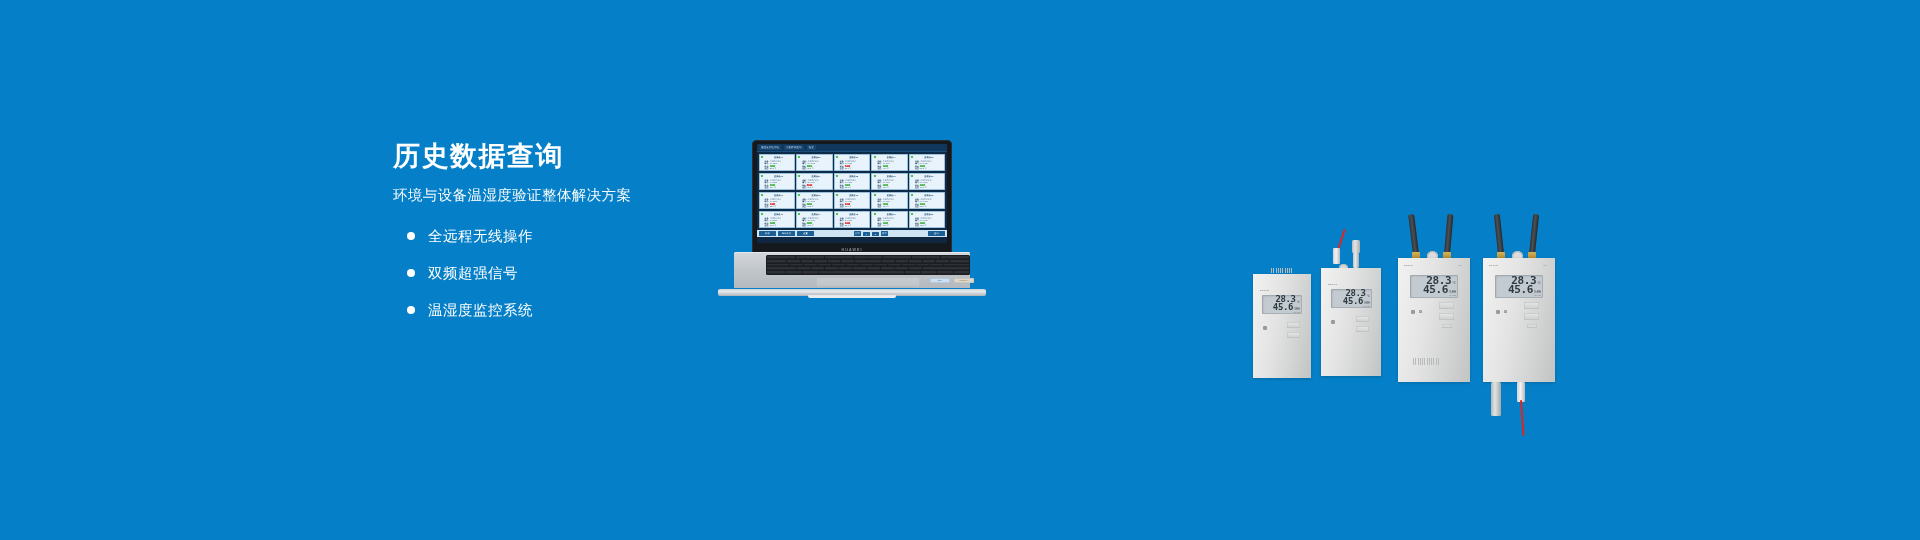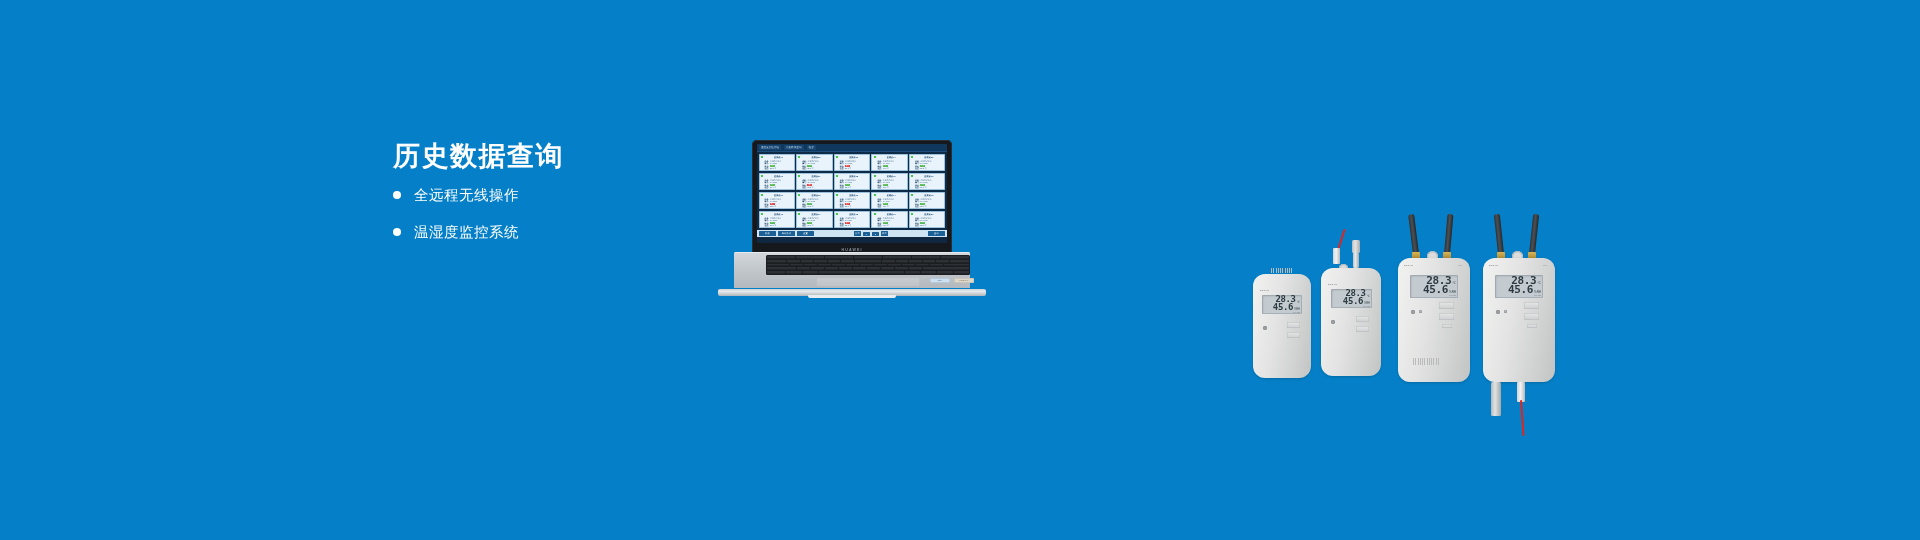--- a/index.html
+++ b/index.html
@@ -16,21 +16,21 @@
   .textblock{position:absolute;left:393px;top:142px;width:340px;}
   .title{
     font-size:27px;font-weight:bold;color:#ffffff;
     letter-spacing:1.5px;line-height:1.1;margin:0 0 14px 0;
     white-space:nowrap;
   }
   .subtitle{
     font-size:14.5px;color:#ffffff;opacity:.97;
     letter-spacing:.4px;margin:0 0 22px 0;white-space:nowrap;font-weight:400;
   }
-  .bullets{list-style:none;margin:0;padding:0;}
+  .bullets{list-style:none;margin:14px;padding:0;}
   .bullets li{
     display:flex;align-items:center;
     font-size:14.5px;color:#ffffff;letter-spacing:.5px;
     margin-bottom:18px;white-space:nowrap;
   }
   .bullets li:last-child{margin-bottom:0;}
   .dot{
     width:8px;height:8px;border-radius:50%;
     background:#ffffff;margin-right:13px;flex:none;
   }
@@ -149,21 +149,21 @@
   }
   .foot{
     position:absolute;left:90px;bottom:2px;width:88px;height:3px;
     background:#e9ecef;border-radius:0 0 2px 2px;
   }
 
   
   .device{position:absolute;}
   .body{
     background:linear-gradient(100deg,#f2f2f1 0%,#e2e3e2 42%,#d2d3d3 72%,#c2c4c4 100%);
-    border-radius:12px;position:absolute;left:0;
+    border-radius:0;position:absolute;left:0;
     box-shadow:0 1px 3px rgba(0,0,0,.18);
   }
   .lcd{
     position:absolute;background:#c3cbd0;border-radius:1.5px;
     box-shadow:inset 0 0 0 .8px #9fa8ae, inset 1px 1px 2px rgba(0,0,0,.18);
     overflow:hidden;
   }
   .lcd .ln{
     display:flex;align-items:flex-end;justify-content:flex-end;
     gap:1px;padding-right:2px;
@@ -218,24 +218,29 @@
   }
   .cable{position:absolute;background:#e0241f;border-radius:1px;}
 </style>
 </head>
 <body>
 
 <div class="stage">
 
   <div class="textblock">
     <h1 class="title">历史数据查询</h1>
+    <p class="subtitle">环境与设备温湿度验证整体解决方案</p>
     <ul class="bullets">
       <li>
         <span class="dot"></span>
         <span>全远程无线操作</span>
+      </li>
+      <li>
+        <span class="dot"></span>
+        <span>双频超强信号</span>
       </li>
       <li>
         <span class="dot"></span>
         <span>温湿度监控系统</span>
       </li>
     </ul>
   </div>
 
   <div class="laptop">
     <div class="lid">

